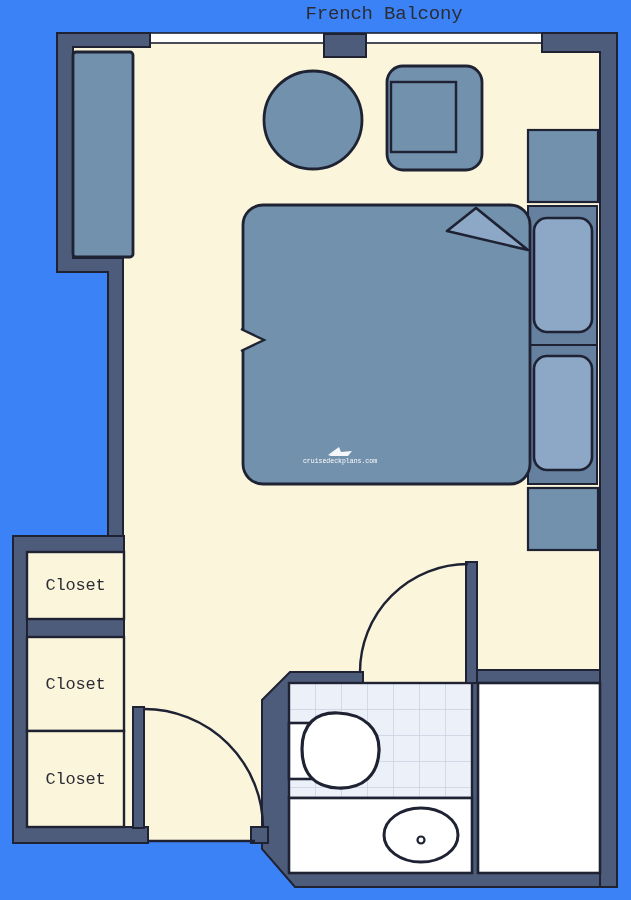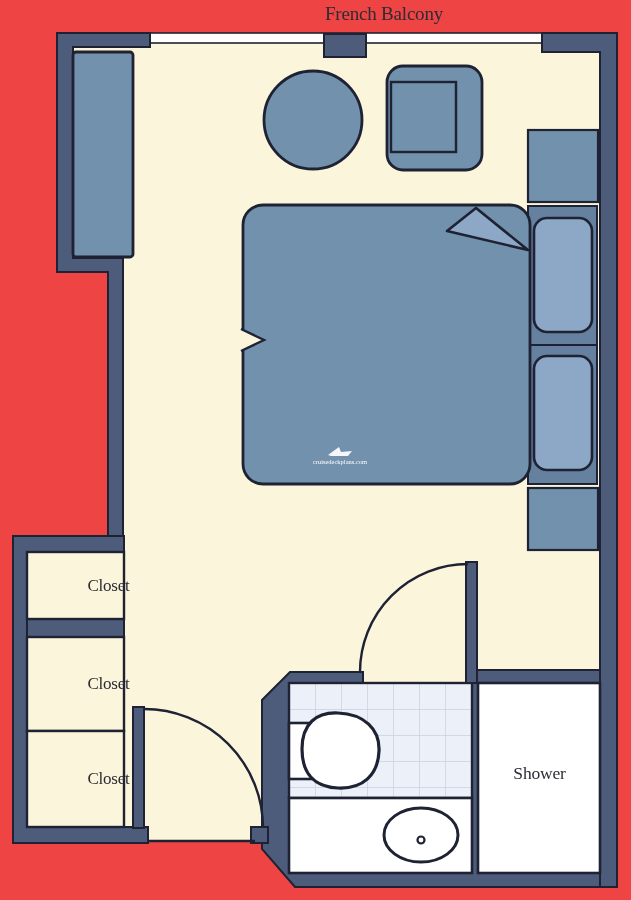--- a/index.html
+++ b/index.html
@@ -1,34 +1,34 @@
 <!DOCTYPE html>
 <html style="--wall: #4E5C7B; --outline: #1E2233; --floor: #FBF5DB; --furniture: #7291AD; --pillow: #8DA8C6; --headboard: #65819F; --tile: #ECF0F8; --tile_grid: #C8D1E0; --fixture: #FFFFFF; --text: #2B2C35;"><head>
 <meta charset="utf-8">
 <style>
   html,body{margin:0;padding:0;background:#ffffff;}
-  .canvas{position:relative;width:631px;height:900px;background:#ef4444;
-          font-family:Liberation Serif, serif;overflow:hidden;}
+  .canvas{position:relative;width:631px;height:900px;background:#3b82f6;
+          font-family:Liberation Mono, monospace;overflow:hidden;}
   svg{position:absolute;left:0;top:0;}
   .floor{fill:var(--floor);stroke:none;}
   .wall{fill:var(--wall);stroke:var(--outline);stroke-width:2;}
   .win{fill:#ffffff;stroke:var(--outline);stroke-width:1.6;}
   .croom{fill:var(--floor);stroke:var(--outline);stroke-width:2.4;}
   .tile{fill:url(#tilepat);stroke:var(--outline);stroke-width:2.4;}
   .fixture{fill:var(--fixture);stroke:var(--outline);stroke-width:2.6;}
   .toilet{fill:var(--fixture);stroke:var(--outline);stroke-width:3.2;}
   .furn{fill:var(--furniture);stroke:var(--outline);stroke-width:2.8;}
   .head{fill:var(--headboard);stroke:var(--outline);stroke-width:2;}
   .pillow{fill:var(--pillow);stroke:var(--outline);stroke-width:2.6;}
   .arc{fill:none;stroke:var(--outline);stroke-width:2.4;}
   .notch{fill:var(--floor);stroke:var(--outline);stroke-width:2.4;}
   .lbl{position:absolute;display:flex;align-items:center;justify-content:center;
        color:var(--text);letter-spacing:-0.2px;}
   .title{left:274px;top:1px;width:220px;height:26px;font-size:19px;}
-  .closet-lbl{left:27px;width:97px;font-size:17px;margin-left:33px;}
+  .closet-lbl{left:27px;width:97px;font-size:17px;}
   .bath-lbl{left:340px;top:699px;width:160px;height:28px;font-size:17.5px;}
   .shower-lbl{left:479px;top:759px;width:121px;height:28px;font-size:17.5px;}
   .wm{left:297px;top:456px;width:86px;height:10px;font-size:6.5px;color:#ffffff;
       letter-spacing:0;}
 </style>
 </head>
 <body>
 
 <div class="canvas">
 
@@ -84,15 +84,14 @@
     <rect class="wall" x="466" y="562" width="11" height="121"></rect>
     <path class="arc" d="M468,564 A108,108 0 0 0 360,672"></path>
 
     <path style="fill:#ffffff;opacity:.92" d="M328,455 L339,447 L341,452 L352,451 L348,456 L331,456 Z"></path>
   </svg>
 
   <div class="lbl title">French Balcony</div>
   <div class="lbl closet-lbl" style="top:552px;height:67px;">Closet</div>
   <div class="lbl closet-lbl" style="top:637px;height:94px;">Closet</div>
   <div class="lbl closet-lbl" style="top:731px;height:96px;">Closet</div>
-  <div class="lbl shower-lbl">Shower</div>
   <div class="lbl wm">cruisedeckplans.com</div>
 </div>
 
 </body></html>

